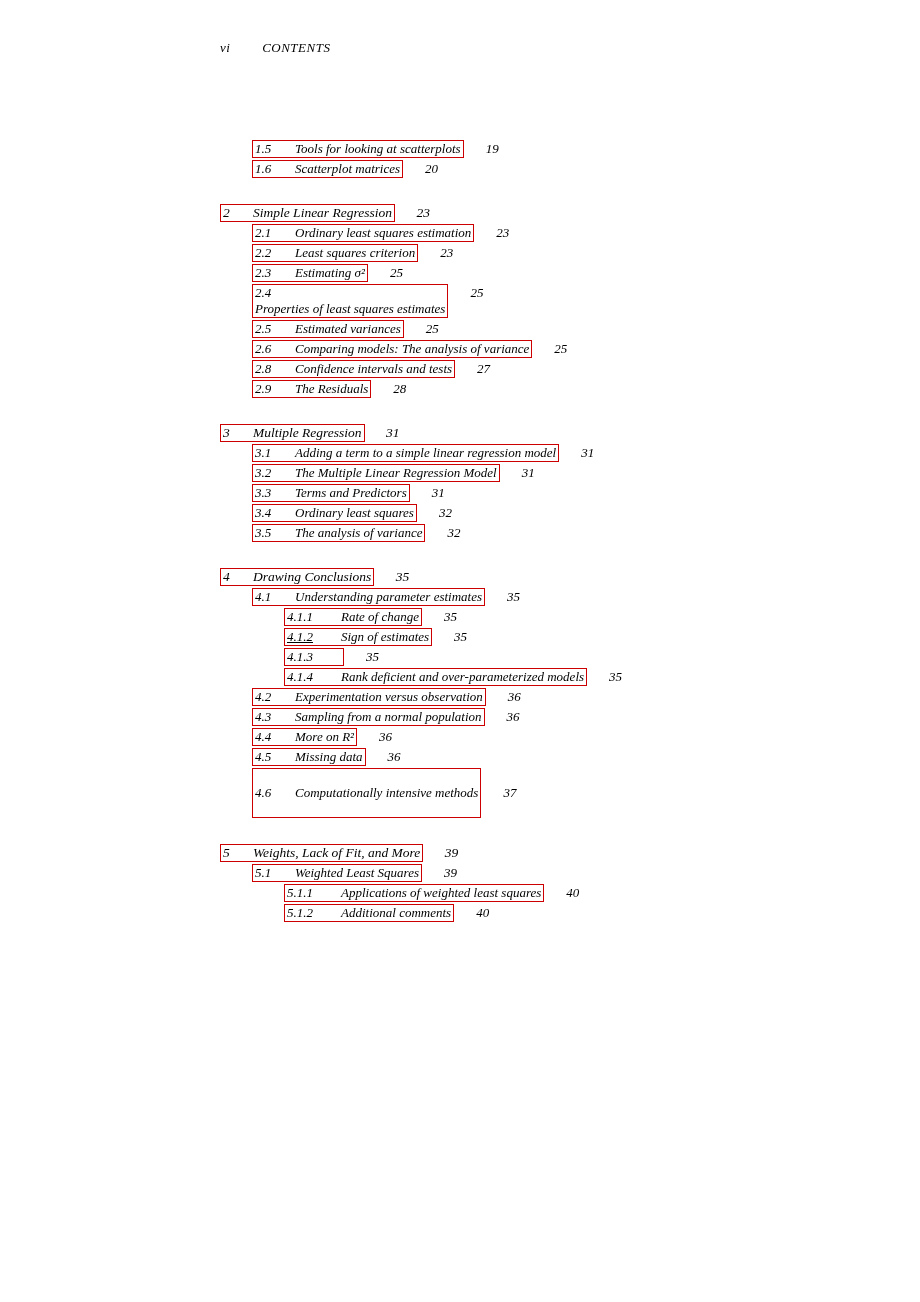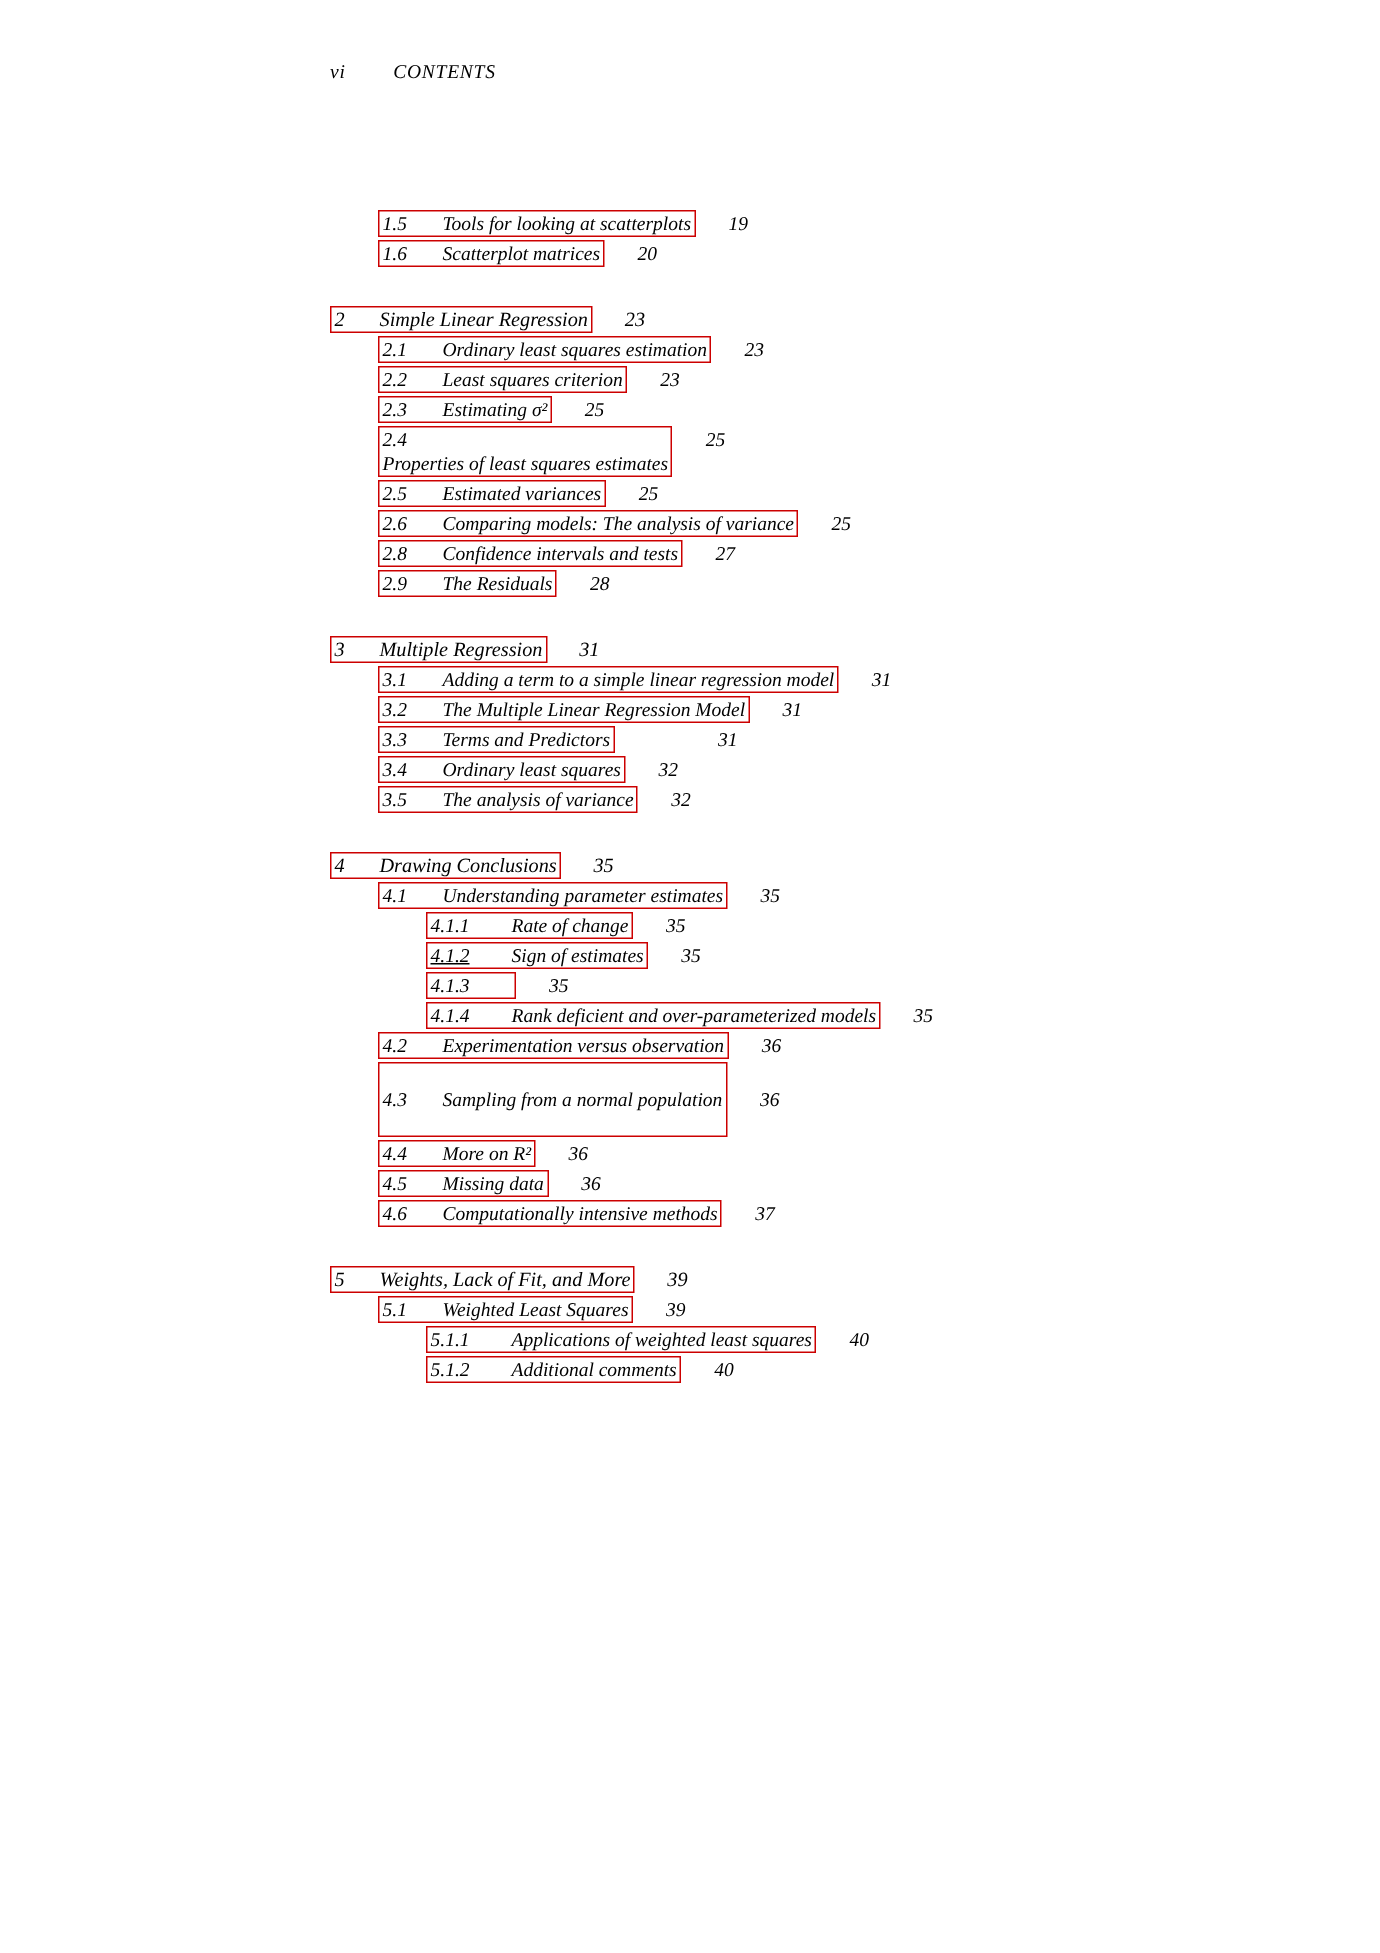--- a/index.html
+++ b/index.html
@@ -162,21 +162,21 @@
         </span>
         <span class="page-num" style="margin-left: 10px; min-width: 25px; text-align: right; font-style: italic;">31</span>
       </div>
       <div class="toc-entry level2" style="display: flex; align-items: baseline; margin-bottom: 2px; font-style: italic;">
         <span class="link-box" style="border: 1.5px solid rgb(204, 0, 0); padding: 0px 2px; cursor: pointer; display: inline-flex; align-items: baseline; max-width: 100%; font-style: italic;">
           <span class="num" style="margin-right: 12px; min-width: 28px;">3.2</span>
           <span class="title">The Multiple Linear Regression Model</span>
         </span>
         <span class="page-num" style="margin-left: 10px; min-width: 25px; text-align: right; font-style: italic;">31</span>
       </div>
-      <div class="toc-entry level2" style="display: flex; align-items: baseline; margin-bottom: 2px; font-style: italic; gap: 47px;">
+      <div class="toc-entry level2" style="display: flex; align-items: baseline; margin-bottom: 2px; font-style: italic;">
         <span class="link-box" style="border: 1.5px solid rgb(204, 0, 0); padding: 0px 2px; cursor: pointer; display: inline-flex; align-items: baseline; max-width: 100%;">
           <span class="num" style="margin-right: 12px; min-width: 28px;">3.3</span>
           <span class="title">Terms and Predictors</span>
         </span>
         <span class="page-num" style="margin-left: 10px; min-width: 25px; text-align: right; font-style: italic;">31</span>
       </div>
       <div class="toc-entry level2" style="display: flex; align-items: baseline; margin-bottom: 2px; font-style: italic;">
         <span class="link-box" style="border: 1.5px solid rgb(204, 0, 0); padding: 0px 2px; cursor: pointer; display: inline-flex; align-items: baseline; max-width: 100%;">
           <span class="num" style="margin-right: 12px; min-width: 28px;">3.4</span>
           <span class="title">Ordinary least squares</span>
@@ -233,42 +233,42 @@
         <span class="page-num" style="margin-left: 10px; min-width: 25px; text-align: right; font-style: italic;">35</span>
       </div>
       <div class="toc-entry level2" style="display: flex; align-items: baseline; margin-bottom: 2px; font-style: italic;">
         <span class="link-box" style="border: 1.5px solid rgb(204, 0, 0); padding: 0px 2px; cursor: pointer; display: inline-flex; align-items: baseline; max-width: 100%;">
           <span class="num" style="margin-right: 12px; min-width: 28px;">4.2</span>
           <span class="title">Experimentation versus observation</span>
         </span>
         <span class="page-num" style="margin-left: 10px; min-width: 25px; text-align: right; font-style: italic;">36</span>
       </div>
       <div class="toc-entry level2" style="display: flex; align-items: baseline; margin-bottom: 2px; font-style: italic;">
-        <span class="link-box" style="border: 1.5px solid rgb(204, 0, 0); padding: 16px 2px; cursor: pointer; display: inline-flex; align-items: baseline; max-width: 100%;">
+        <span class="link-box" style="border: 1.5px solid rgb(204, 0, 0); padding: 0px 2px; cursor: pointer; display: inline-flex; align-items: baseline; max-width: 100%;">
           <span class="num" style="margin-right: 12px; min-width: 28px;">4.3</span>
           <span class="title">Sampling from a normal population</span>
         </span>
         <span class="page-num" style="margin-left: 10px; min-width: 25px; text-align: right; font-style: italic;">36</span>
       </div>
       <div class="toc-entry level2" style="display: flex; align-items: baseline; margin-bottom: 2px; font-style: italic;">
         <span class="link-box" style="border: 1.5px solid rgb(204, 0, 0); padding: 0px 2px; cursor: pointer; display: inline-flex; align-items: baseline; max-width: 100%;">
           <span class="num" style="margin-right: 12px; min-width: 28px;">4.4</span>
           <span class="title">More on R²</span>
         </span>
         <span class="page-num" style="margin-left: 10px; min-width: 25px; text-align: right; font-style: italic;">36</span>
       </div>
       <div class="toc-entry level2" style="display: flex; align-items: baseline; margin-bottom: 2px; font-style: italic;">
         <span class="link-box" style="border: 1.5px solid rgb(204, 0, 0); padding: 0px 2px; cursor: pointer; display: inline-flex; align-items: baseline; max-width: 100%;">
           <span class="num" style="margin-right: 12px; min-width: 28px;">4.5</span>
           <span class="title">Missing data</span>
         </span>
         <span class="page-num" style="margin-left: 10px; min-width: 25px; text-align: right; font-style: italic;">36</span>
       </div>
       <div class="toc-entry level2" style="display: flex; align-items: baseline; margin-bottom: 2px; font-style: italic;">
-        <span class="link-box" style="border: 1.5px solid rgb(204, 0, 0); padding: 0px 2px; cursor: pointer; display: inline-flex; align-items: baseline; max-width: 100%;">
+        <span class="link-box" style="border: 1.5px solid rgb(204, 0, 0); padding: 16px 2px; cursor: pointer; display: inline-flex; align-items: baseline; max-width: 100%;">
           <span class="num" style="margin-right: 12px; min-width: 28px;">4.6</span>
           <span class="title">Computationally intensive methods</span>
         </span>
         <span class="page-num" style="margin-left: 10px; min-width: 25px; text-align: right; font-style: italic;">37</span>
       </div>
       <div class="chapter-spacer"></div>
       <div class="toc-entry level1" style="display: flex; align-items: baseline; margin-bottom: 2px; font-style: italic;">
         <span class="link-box" style="border: 1.5px solid rgb(204, 0, 0); padding: 0px 2px; cursor: pointer; display: inline-flex; align-items: baseline; max-width: 100%;">
           <span class="num" style="margin-right: 12px; min-width: 18px;">5</span>
           <span class="title">Weights, Lack of Fit, and More</span>

